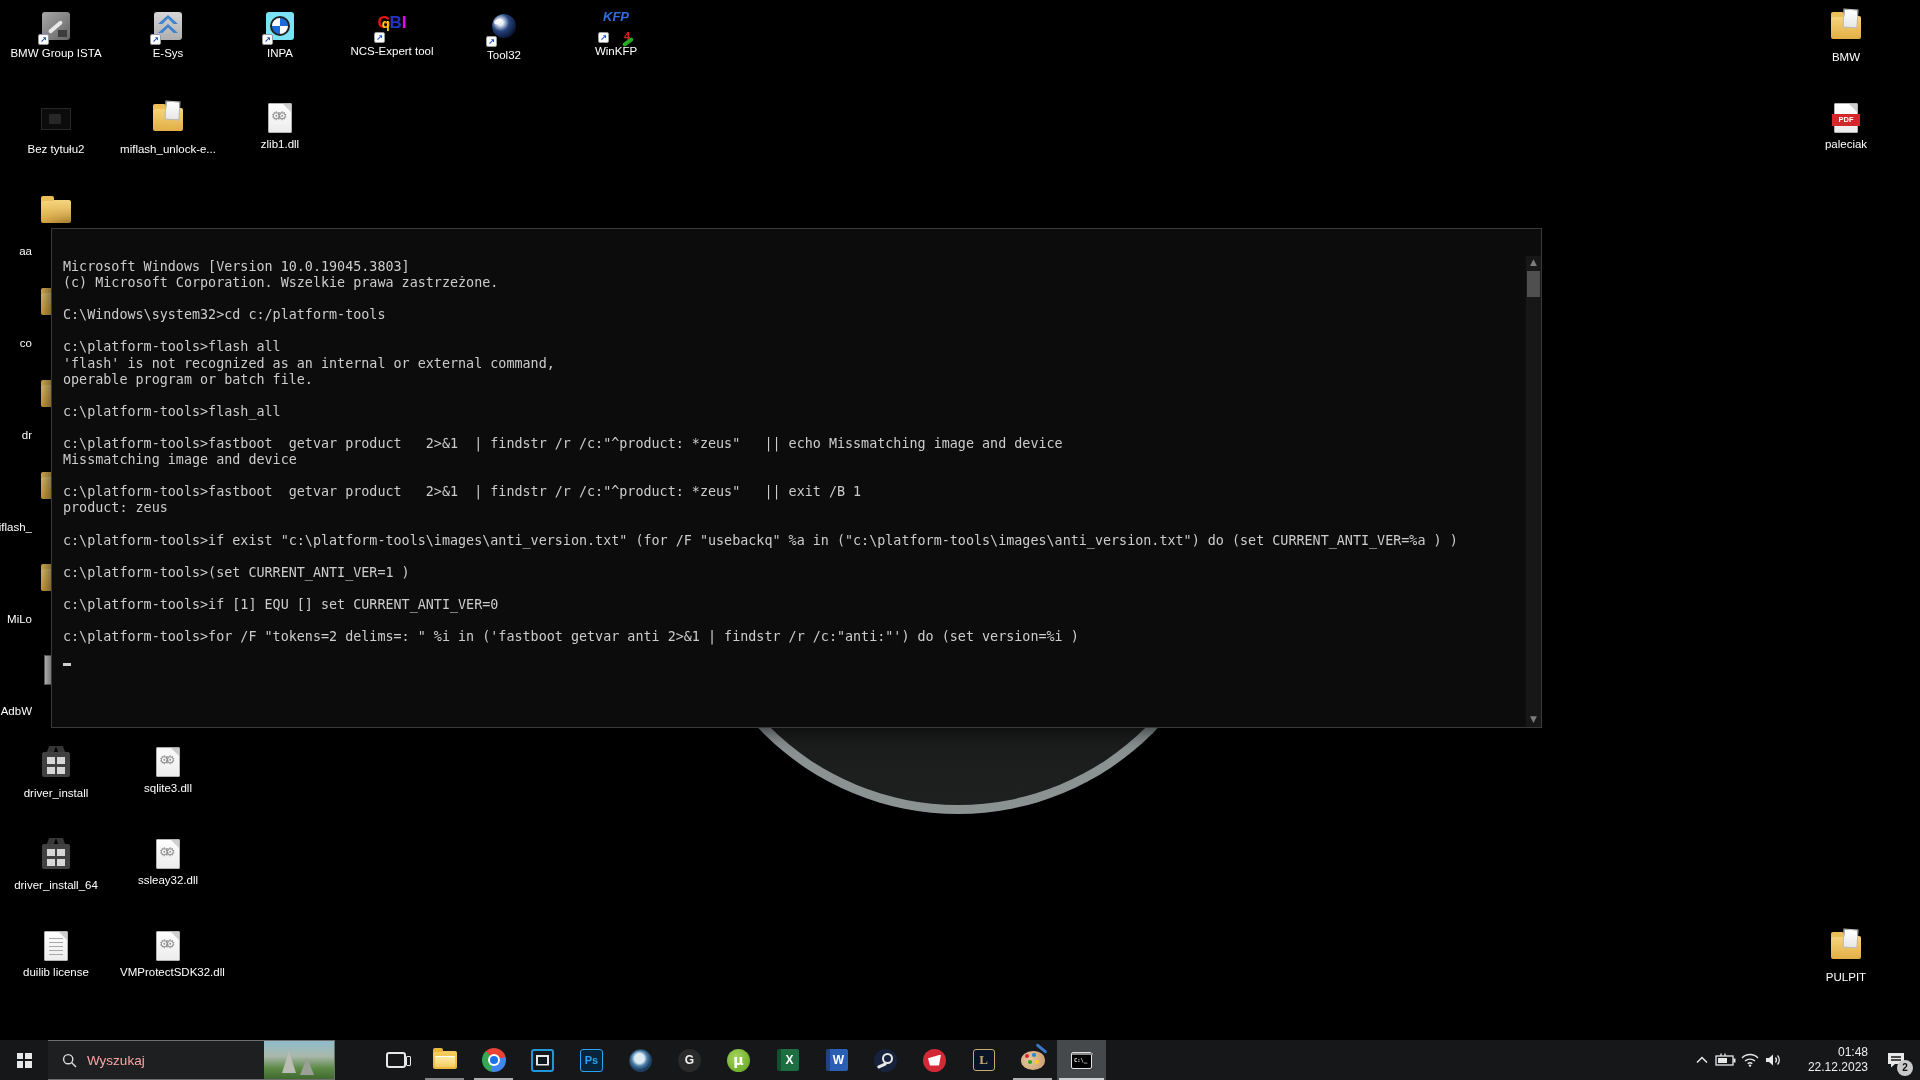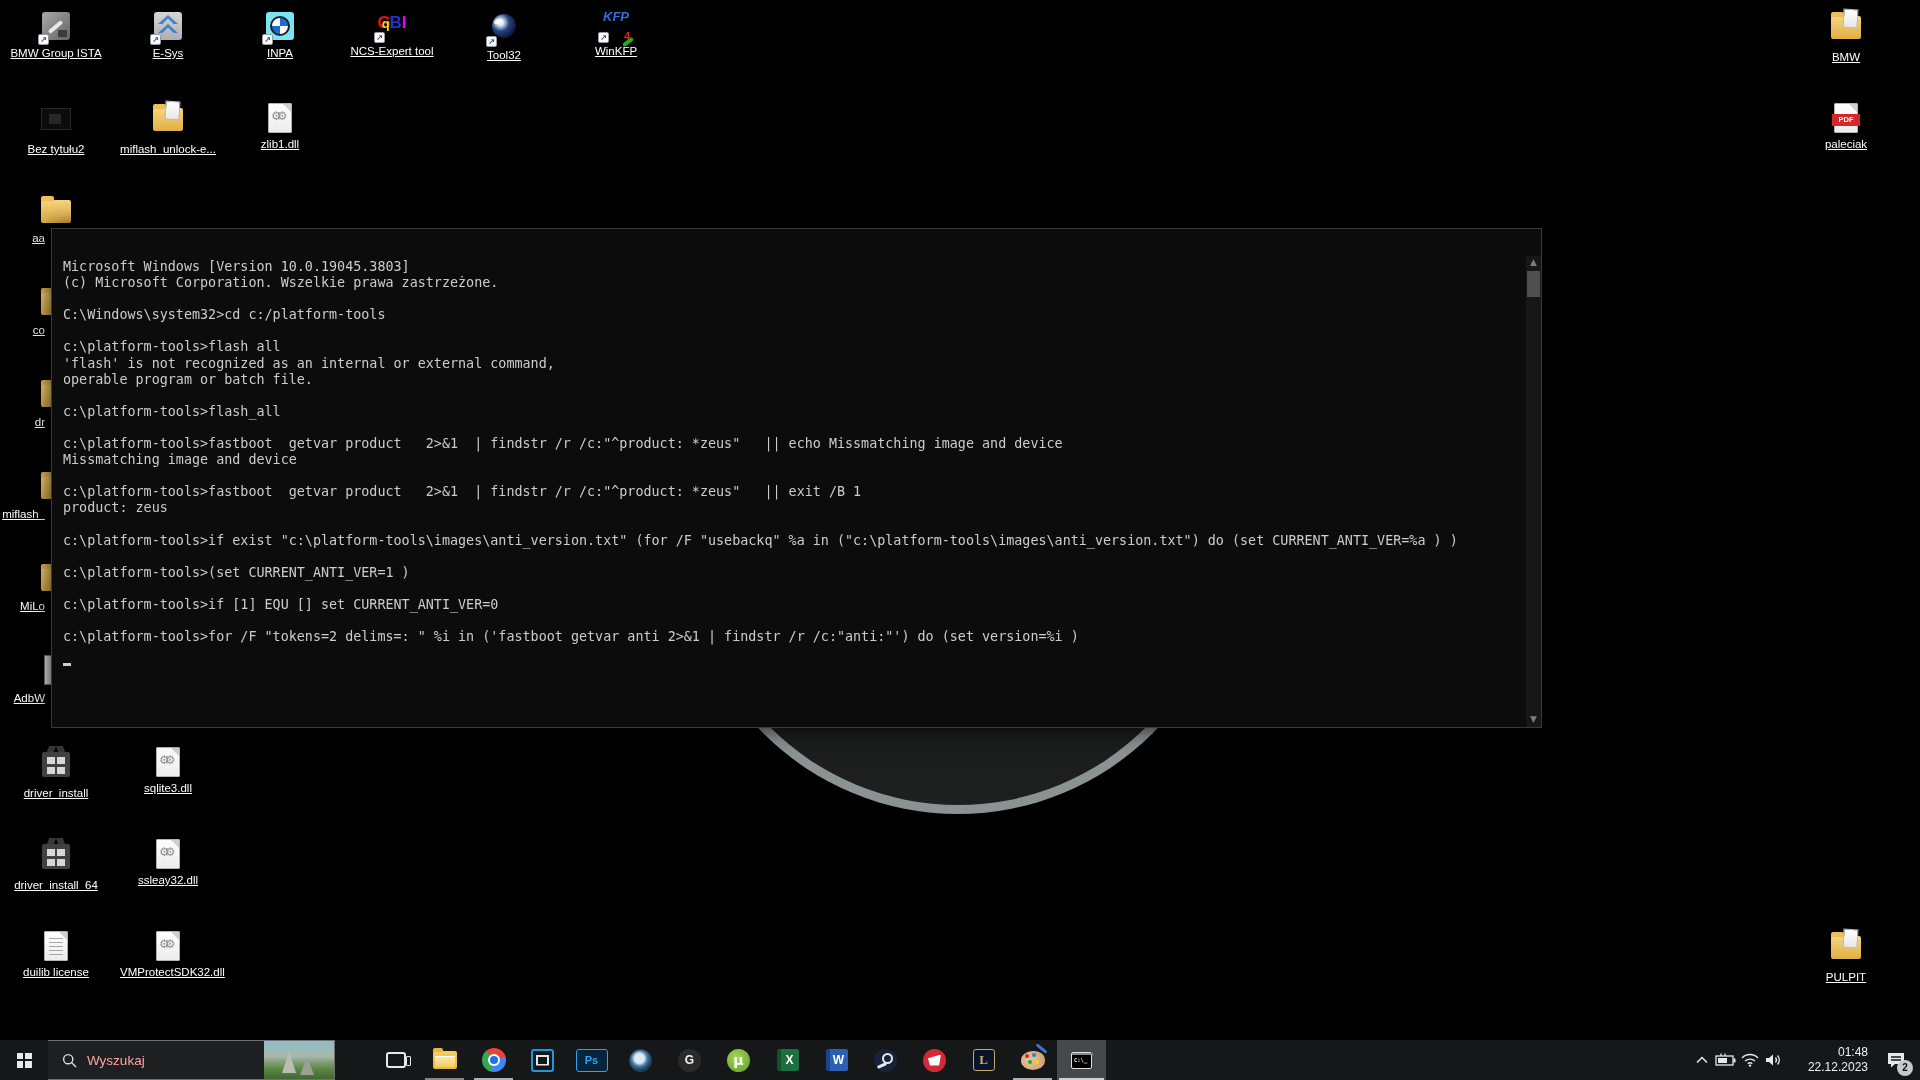--- a/index.html
+++ b/index.html
@@ -8,22 +8,22 @@
   
   #wall { position:absolute; inset:0; background:#000; z-index:0; }
   #ring { position:absolute; left:683px; top:264px; width:550px; height:550px; border-radius:50%;
           border:9px solid #8b9292; border-top-color:#5f6666;
           background:linear-gradient(180deg,#121212 30%,#1e1f1f 100%); }
 
   
   .cell { position:absolute; width:96px; text-align:center; z-index:1; }
   .ic   { position:relative; width:32px; height:32px; margin:0 auto; }
   .lbl  { margin-top:3px; font-size:11.5px; line-height:13px; color:#fff;
-          text-shadow:1px 1px 2px #000, 0 0 3px #000; white-space:nowrap;text-decoration:underline; }
-  .clipL .lbl { position:absolute; top:35px; right:56px; margin:3px; }
+          text-shadow:1px 1px 2px #000, 0 0 3px #000; white-space:nowrap; }
+  .clipL .lbl { position:absolute; top:35px; right:56px; margin:16px; }
 
   .sc { position:absolute; left:-2px; bottom:-1px; width:11px; height:11px; background:#fff;
         border:1px solid #9a9a9a; border-radius:2px; font:bold 8px/9px "Liberation Sans",sans-serif;
         color:#1f57c9; text-align:center; z-index:3; }
 
   .folder { position:relative; width:30px; height:23px; margin:6px auto 0;
             background:linear-gradient(180deg,#f5d67e,#e2ae44); border-radius:2px; }
   .folder::before { content:""; position:absolute; top:-4px; left:0; width:13px; height:5px;
             background:#ecbf58; border-radius:2px 2px 0 0; }
   .fdoc::after { content:""; position:absolute; right:3px; top:-7px; width:13px; height:17px;
@@ -125,21 +125,21 @@
   .chrome { width:24px; height:24px; border-radius:50%;
             background:conic-gradient(from -45deg, #ea4335 0 120deg, #4285f4 0 240deg, #34a853 0 360deg); position:relative; }
   .chrome::before { content:""; position:absolute; inset:6px; background:#fff; border-radius:50%; }
   .chrome::after { content:""; position:absolute; inset:8px; background:#1a73e8; border-radius:50%; }
   .chrome i { position:absolute; left:0; top:0; width:12px; height:10px; background:#fbbc05;
               clip-path:polygon(0 0,100% 100%,0 100%); opacity:0; }
   .film { width:23px; height:23px; border:2px solid #2196d9; border-radius:3px; display:flex; align-items:center; justify-content:center; }
   .film b { width:13px; height:11px; background:#e8e8e8;
             clip-path:polygon(0 0,100% 0,100% 100%,0 100%); position:relative; }
   .film b::after { content:""; position:absolute; inset:2px 2px; background:#10171c; }
-  .ps { width:32px; height:23px; background:#06253d; border:1.5px solid #2ea3f2; border-radius:3px;
+  .ps { width:23px; height:23px; background:#06253d; border:1.5px solid #2ea3f2; border-radius:3px;
         color:#2ea3f2; font:bold 11px/20px "Liberation Sans",sans-serif; text-align:center; }
   .orb { width:23px; height:23px; border-radius:50%;
          background:radial-gradient(circle at 45% 40%, #dcebf2 0 28%, #4e7fa8 45%, #16395f 70%, #0b2038 100%);
          border:1px solid #274a6d; }
   .gcirc { width:23px; height:23px; border-radius:50%; background:#2a2a2a; color:#f2f2f2;
            font:bold 12px/23px "Liberation Sans",sans-serif; text-align:center; }
   .utor { width:23px; height:23px; border-radius:50%; background:radial-gradient(circle at 40% 35%, #a6d45c, #71b02e 70%);
           color:#fff; font:bold 14px/22px "DejaVu Sans",sans-serif; text-align:center; }
   .xl { width:22px; height:22px; background:#1d6f42; border-radius:2px; color:#fff; font:bold 12px/22px "Liberation Sans",sans-serif; text-align:center; border-left:4px solid #12512f; }
   .wd { width:22px; height:22px; background:#2b5fb4; border-radius:2px; color:#fff; font:bold 12px/22px "Liberation Sans",sans-serif; text-align:center; border-left:4px solid #1d4586; }

